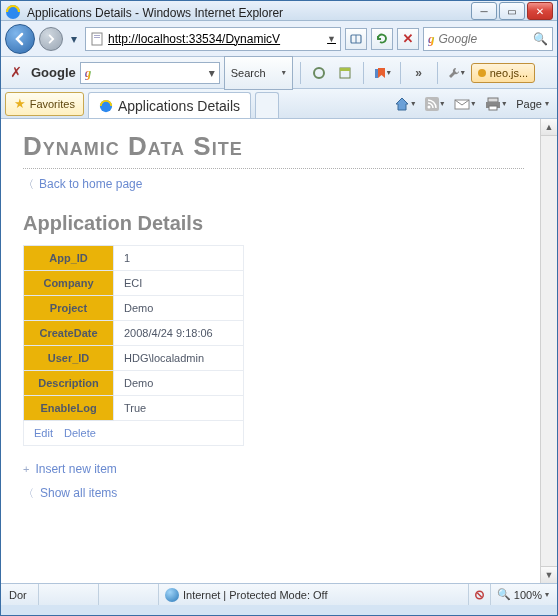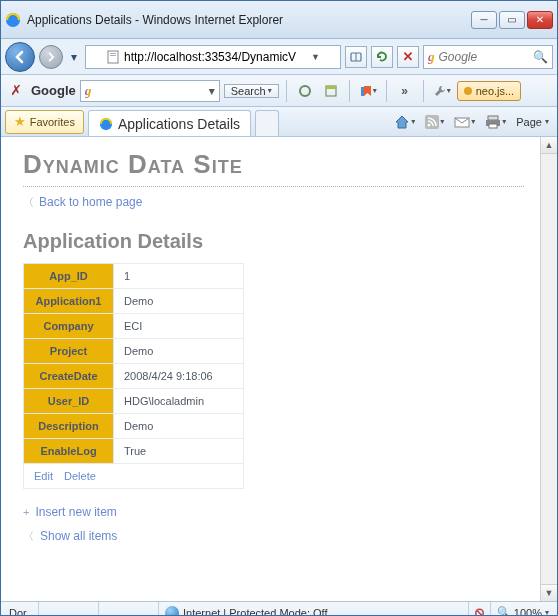--- a/index.html
+++ b/index.html
@@ -7,25 +7,25 @@
       font-family: "Segoe UI", Tahoma, Arial, sans-serif;
       font-size: 12px;
       background: #d4e4f4;
       width: 558px;
       height: 616px;
       overflow: hidden;
       border: 1px solid #3a6ea5;
     }
     
     .titlebar {
-      height: 38px;
+      height: 20px;
       background: linear-gradient(#e8f0fa, #d0e0f0);
       border-bottom: 1px solid #a0b8d0;
       display: flex;
-      align-items: center;
+      align-items: flex-end;
       padding: 0 4px;
     }
     .titlebar .ie-icon {
       width: 16px; height: 16px;
       margin-right: 6px;
       display:inline-flex;align-items:center;justify-content:center;
     }
     .titlebar .title-text {
       flex: 1;
       color: #222;
@@ -70,21 +70,21 @@
     }
     .navdrop {
       width:14px;height:28px;
       display:flex;align-items:center;justify-content:center;
       color:#305070; cursor:pointer;
     }
     .addrbox {
       flex:1; height:24px;
       background:#fff; border:1px solid #9ab0c8;
       display:flex; align-items:center;
-      padding:0 20px; gap:4px; overflow:hidden;
+      padding:0 4px; gap:4px; overflow:hidden;text-decoration:underline;
     }
     .addrbox input {
       border:0; outline:0; flex:1; font-size:12px;
       min-width: 0;
     }
     .iconbtn {
       width:22px;height:22px;
       border:1px solid #9ab0c8;
       background:linear-gradient(#fdfefe,#e6eef6);
       display:flex;align-items:center;justify-content:center;
@@ -116,24 +116,24 @@
       background:#fff; border:1px solid #9ab0c8;
       height:22px; display:flex;align-items:center; padding:0 4px; gap:4px;
       width:140px;
     }
     .toolbarrow .gsel .g { font-family:Georgia,serif;font-style:italic;font-weight:bold;font-size:13px;
       background: linear-gradient(90deg,#4285F4,#EA4335,#FBBC05,#34A853);
       -webkit-background-clip:text;background-clip:text;color:transparent;
     }
     .toolbarrow .gsel .dd { color:#555; }
     .searchbtn {
-      height:14px; padding:0 6px;
+      height:34px; padding:0 6px;
       border:1px solid #9ab0c8;
       background:linear-gradient(#fdfefe,#e6eef6);
-      display:flex;align-items:center;gap:2px;cursor:pointer;
+      display:flex;align-items:center;gap:16px;cursor:pointer;
       font-size:11px; color:#333;
     }
     .sep { width:1px;height:22px;background:#b0c4da;margin:0 3px; }
     .neo {
       height:20px;padding:0 6px;
       border:1px solid #c0903a;
       background:linear-gradient(#fff3d8,#ffe0a0);
       border-radius:3px;
       display:flex;align-items:center;gap:4px;cursor:pointer;
       font-size:11px;color:#604000;
@@ -417,24 +417,20 @@
     </div>
     <div class="section-title">Application Details</div>
 
     <table class="details">
       <tbody id="details-body">
           <tr>
             <th>App_ID</th>
             <td>1</td>
           </tr>
           <tr>
-            <th>Application1</th>
-            <td>Demo</td>
-          </tr>
-          <tr>
             <th>Company</th>
             <td>ECI</td>
           </tr>
           <tr>
             <th>Project</th>
             <td>Demo</td>
           </tr>
           <tr>
             <th>CreateDate</th>
             <td>2008/4/24 9:18:06</td>

